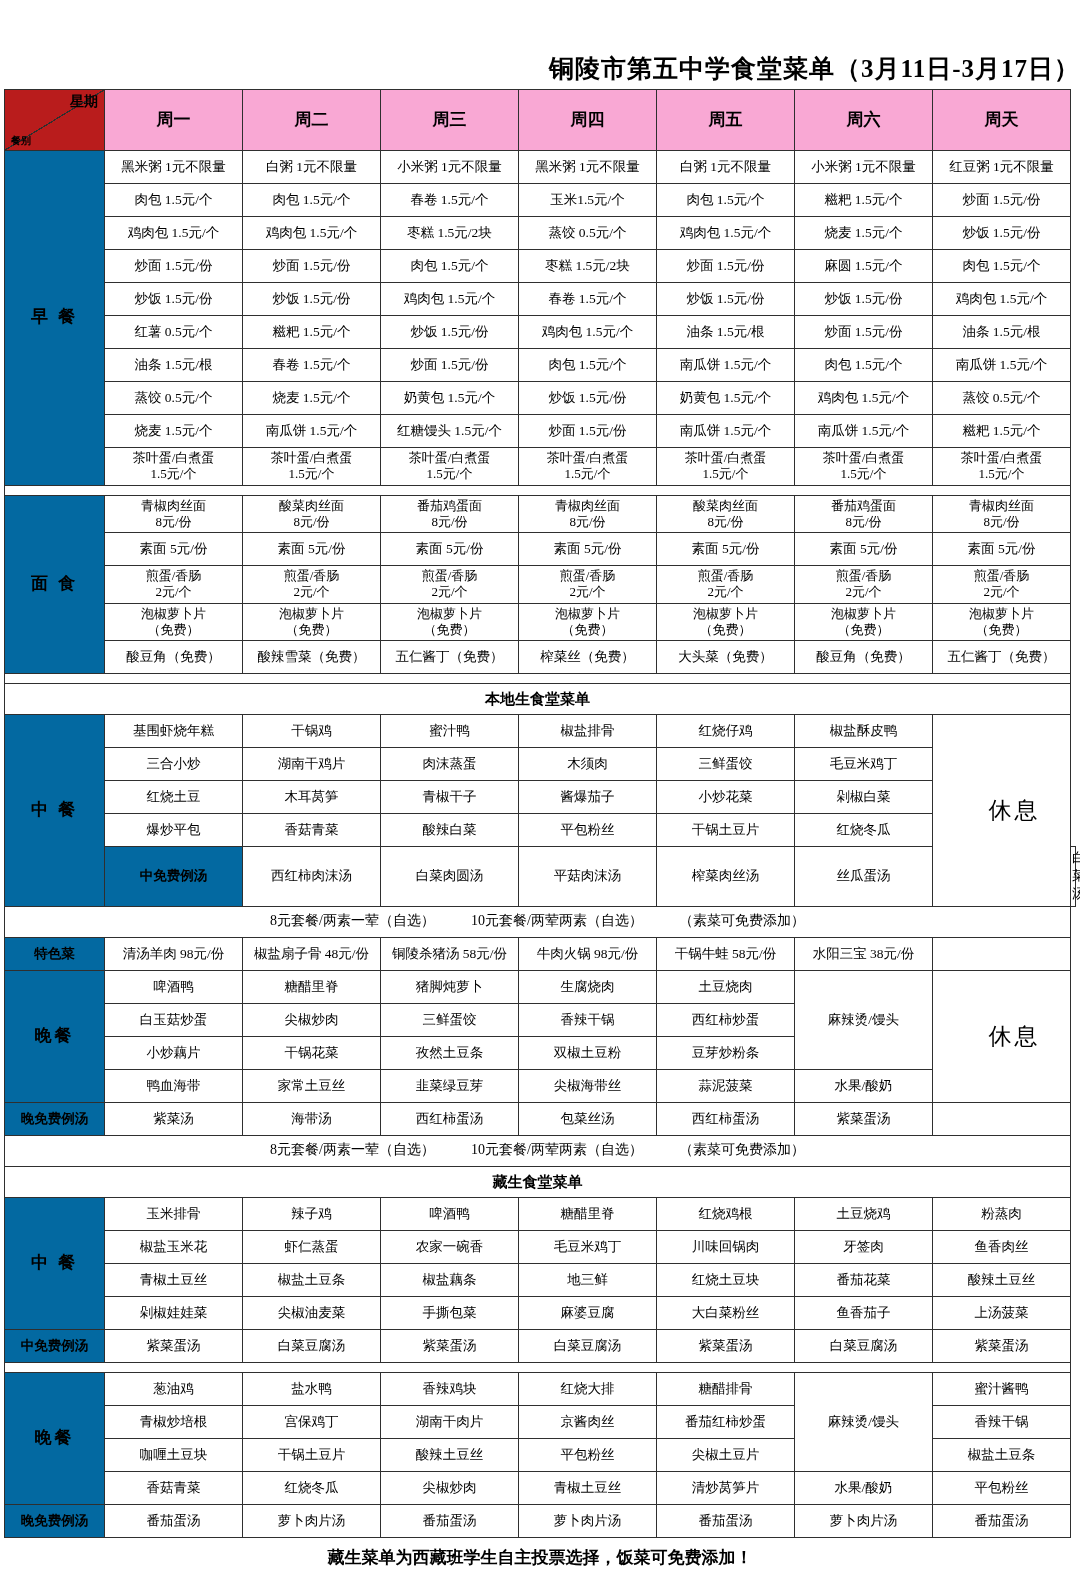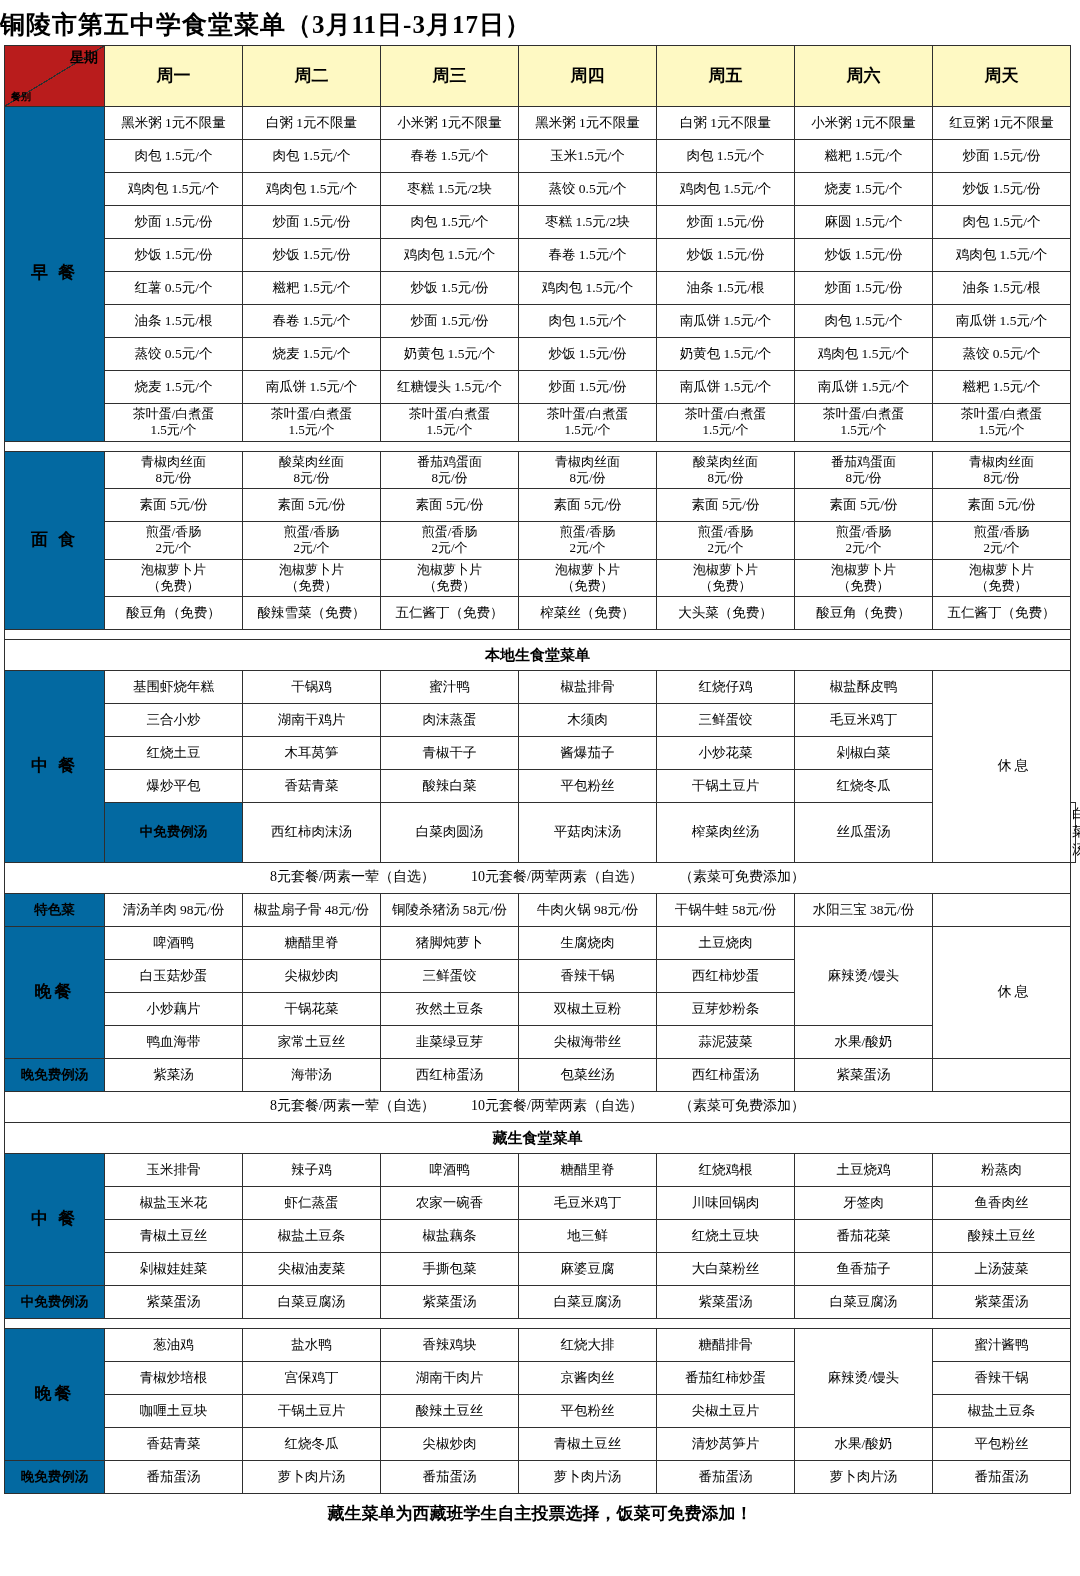--- a/index.html
+++ b/index.html
@@ -4,25 +4,26 @@
 <style>
   html,body{margin:0;padding:0;}
   body{
     width:1080px;
     background:#ffffff;
     font-family:"Liberation Serif","DejaVu Serif",serif;
     color:#000;
   }
   .page{width:1080px;padding:0;box-sizing:border-box;}
   .title{
-    text-align:left;
+    text-align:right;
     font-size:25px;
     font-weight:bold;
     padding:8px 0 4px 0;
     letter-spacing:1px;
+    margin-top:44px;
   }
   .subtitle{
     text-align:center;
     font-size:14px;
     font-weight:bold;
     padding-bottom:6px;
   }
   table{
     border-collapse:collapse;
     width:1072px;
@@ -31,21 +32,21 @@
   }
   td{
     border:1px solid #2f2f2f;
     text-align:center;
     vertical-align:middle;
     font-size:13.5px;
     padding:2px 1px;
     line-height:1.35;
   }
   .hdr{
-    background:#fef9c3;
+    background:#f9a8d4;
     font-weight:bold;
     font-size:17px;
     height:56px;
   }
   .corner{
     background:#b91c1c;
     position:relative;
     padding:0;
     height:56px;
   }
@@ -76,21 +77,21 @@
   .banner{
     font-weight:bold;
     font-size:15px;
     height:26px;
   }
   .note{
     font-size:14px;
     height:26px;
   }
   .note span{margin:0 18px;}
-  .rest{font-size:14px;letter-spacing:3px;padding-left:27px;}
+  .rest{font-size:23px;letter-spacing:3px;padding-left:27px;}
   .footer{
     text-align:center;
     font-weight:bold;
     font-size:17px;
     padding:8px 0 10px 0;
   }
 </style>
 </head>
 <body>
 

